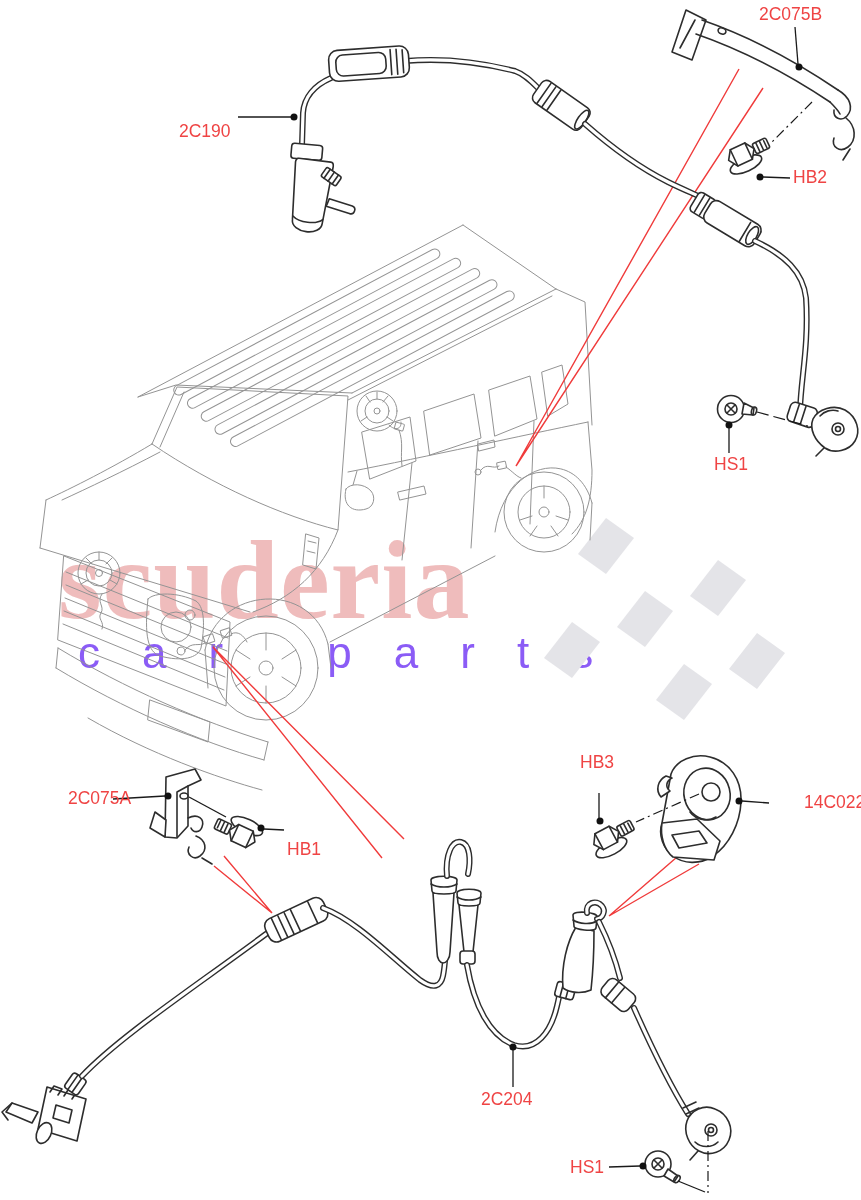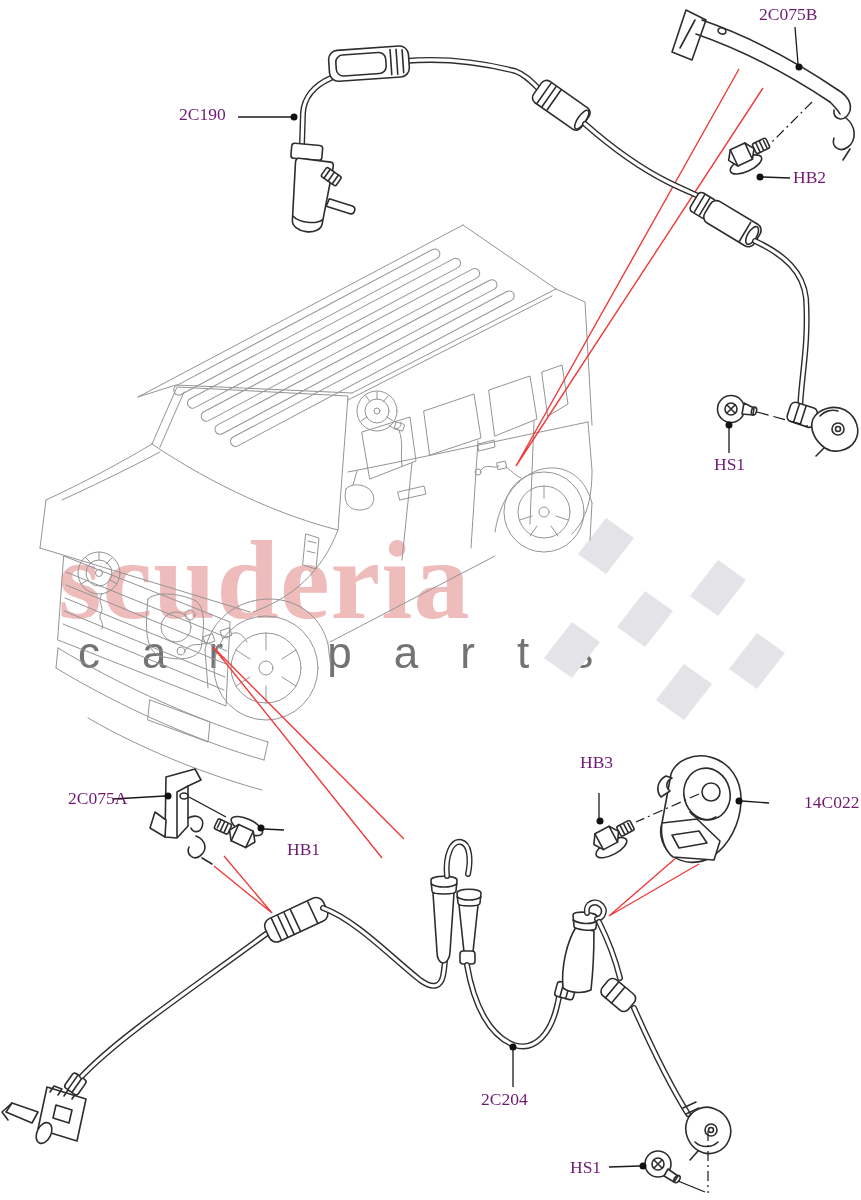--- a/index.html
+++ b/index.html
@@ -8,26 +8,26 @@
     overflow:hidden;font-family:"Liberation Sans",sans-serif;
   }
   .wm-brand{
     position:absolute;left:58px;top:516px;width:560px;
     font-family:"Liberation Serif",serif;font-weight:bold;
     font-size:112px;letter-spacing:1px;color:#efbcbc;user-select:none;
   }
   .wm-tag{
     position:absolute;left:78px;top:628px;
     font-family:"Liberation Sans",sans-serif;
-    font-size:44px;letter-spacing:42px;word-spacing:8px;color:#737373;user-select:none;
+    font-size:44px;letter-spacing:42px;word-spacing:8px;color:#8b5cf6;user-select:none;
   }
   svg.art{position:absolute;left:0;top:0;}
   .callout{
-    position:absolute;color:#701a75;font-size:17.5px;line-height:17px;
-    font-family:Liberation Serif, serif;white-space:nowrap;
+    position:absolute;color:#ef4444;font-size:17.5px;line-height:17px;
+    font-family:Liberation Sans, sans-serif;white-space:nowrap;
   }
   .veh{stroke:#949494;stroke-width:1;fill:none;stroke-linejoin:round;stroke-linecap:round;}
   .ln{stroke:#2d2d2d;stroke-width:1.6;fill:none;stroke-linejoin:round;stroke-linecap:round;}
   .fw{stroke:#2d2d2d;stroke-width:1.6;fill:#ffffff;stroke-linejoin:round;stroke-linecap:round;}
   .cbl-o{stroke:#2d2d2d;stroke-width:6;fill:none;stroke-linecap:round;}
   .cbl-i{stroke:#ffffff;stroke-width:3.2;fill:none;stroke-linecap:round;}
   .red{stroke:#f03b3b;stroke-width:1.4;fill:none;}
   .ldr{stroke:#1a1a1a;stroke-width:1.3;fill:none;}
   .dsh{stroke:#1a1a1a;stroke-width:1.2;fill:none;stroke-dasharray:12 5;}
   .ddot{stroke:#1a1a1a;stroke-width:1.2;fill:none;stroke-dasharray:10 4 2 4;}
@@ -319,21 +319,21 @@
         <circle class="dot" cx="600" cy="821" r="3.5"></circle>
       <path class="ldr" d="M742,801 L769,803"></path>
         <circle class="dot" cx="739" cy="801" r="3.5"></circle>
       <path class="ldr" d="M513,1050 L513,1087"></path>
         <circle class="dot" cx="513" cy="1047" r="3.5"></circle>
       <path class="ldr" d="M609,1167 L640,1166"></path>
         <circle class="dot" cx="643" cy="1166" r="3.5"></circle>
     </g>
   </svg>
 
-  <div class="callout" style="left:179px;top:106px;">2C190</div>
+  <div class="callout" style="left:179px;top:123px;">2C190</div>
   <div class="callout" style="left:759px;top:6px;">2C075B</div>
   <div class="callout" style="left:793px;top:169px;">HB2</div>
   <div class="callout" style="left:714px;top:456px;">HS1</div>
   <div class="callout" style="left:44px;top:790px;margin-left:24px;">2C075A</div>
   <div class="callout" style="left:287px;top:821px;margin-top:20px;">HB1</div>
   <div class="callout" style="left:580px;top:754px;">HB3</div>
   <div class="callout" style="left:804px;top:794px;">14C022</div>
   <div class="callout" style="left:481px;top:1091px;">2C204</div>
   <div class="callout" style="left:570px;top:1159px;">HS1</div>
 

